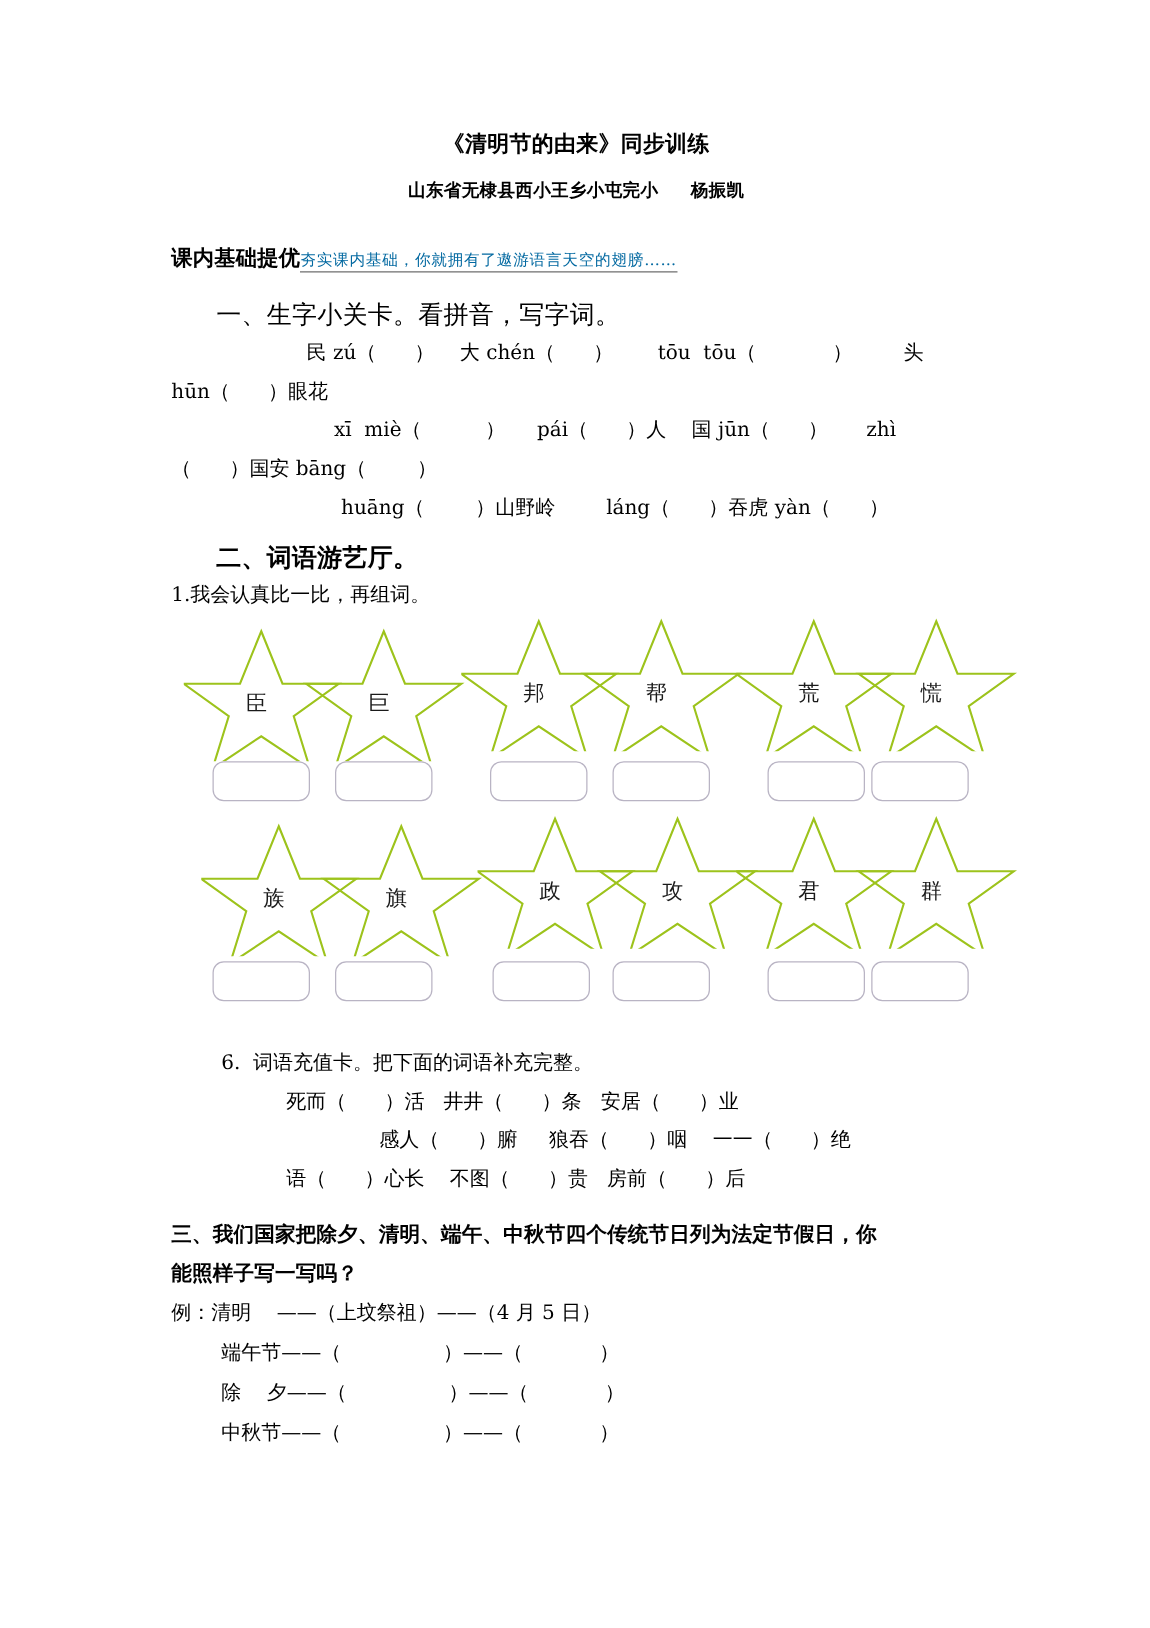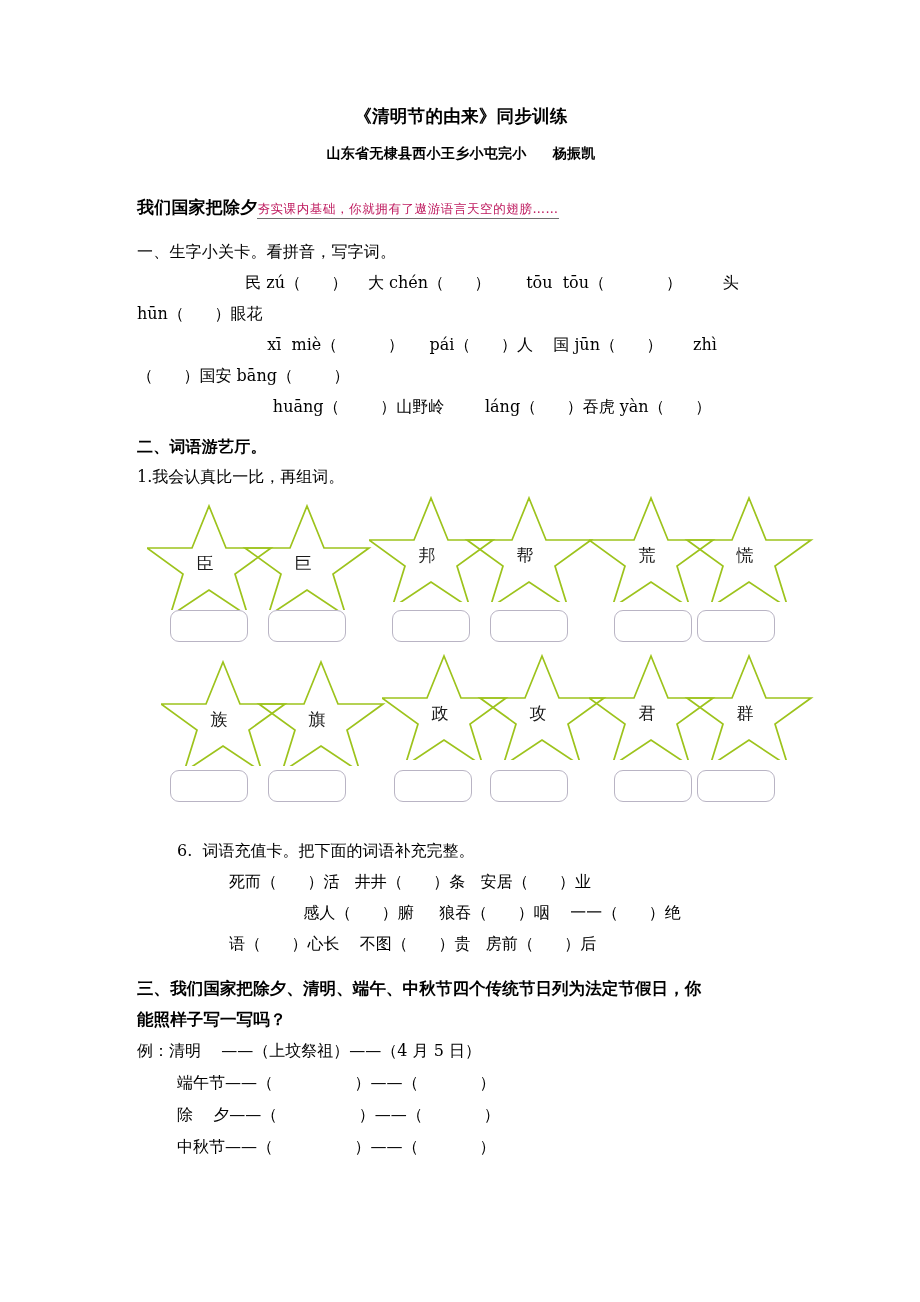--- a/index.html
+++ b/index.html
@@ -55,32 +55,33 @@
     line-height: 24px;
     white-space: nowrap;
   }
   .banner-bold {
     font-weight: bold;
     font-size: 17px;
     letter-spacing: 0.2px;
   }
   .banner-sub {
     font-size: 12.5px;
-    color: #be185d;
+    color: #0369a1;
     border-bottom: 1px solid #6f6f6f;
     padding-bottom: 2px;
     letter-spacing: 0.6px;
   }
 
   
   .q-head {
-    font-size: 16px;
+    font-size: 20px;
     line-height: 30px;
     margin-top: 16px;
     letter-spacing: 0.2px;
+    margin-left: 36px;
   }
   .q-head.bold { font-weight: bold; }
 
   .line {
     font-size: 16px;
     line-height: 31px;
     white-space: pre;
   }
   .line.indent { padding-left: 62px; text-align: center; }
   .line.indent-sm { padding-left: 40px; }
@@ -130,21 +131,21 @@
 
 <div class="page">
   <div class="content">
 
     <div class="doc-title">《清明节的由来》同步训练</div>
     <div class="doc-subtitle">
       <span>山东省无棣县西小王乡小屯完小</span><span class="subtitle-gap"></span><span>杨振凯</span>
     </div>
 
     <div class="banner">
-      <span class="banner-bold">我们国家把除夕</span><span class="banner-sub">夯实课内基础，你就拥有了遨游语言天空的翅膀……</span>
+      <span class="banner-bold">课内基础提优</span><span class="banner-sub">夯实课内基础，你就拥有了遨游语言天空的翅膀……</span>
     </div>
 
     <div class="q-head">一、生字小关卡。看拼音，写字词。</div>
     <div class="line indent">民 zú（      ）    大 chén（      ）       tōu  tōu（            ）        头</div>
     <div class="line">hūn（      ）眼花</div>
     <div class="line indent">xī  miè（          ）     pái（      ）人    国 jūn（      ）      zhì</div>
     <div class="line">（      ）国安 bāng（        ）</div>
     <div class="line indent">huāng（        ）山野岭        láng（      ）吞虎 yàn（      ）</div>
 
     <div class="q-head bold" style="margin-top:10px">二、词语游艺厅。</div>

